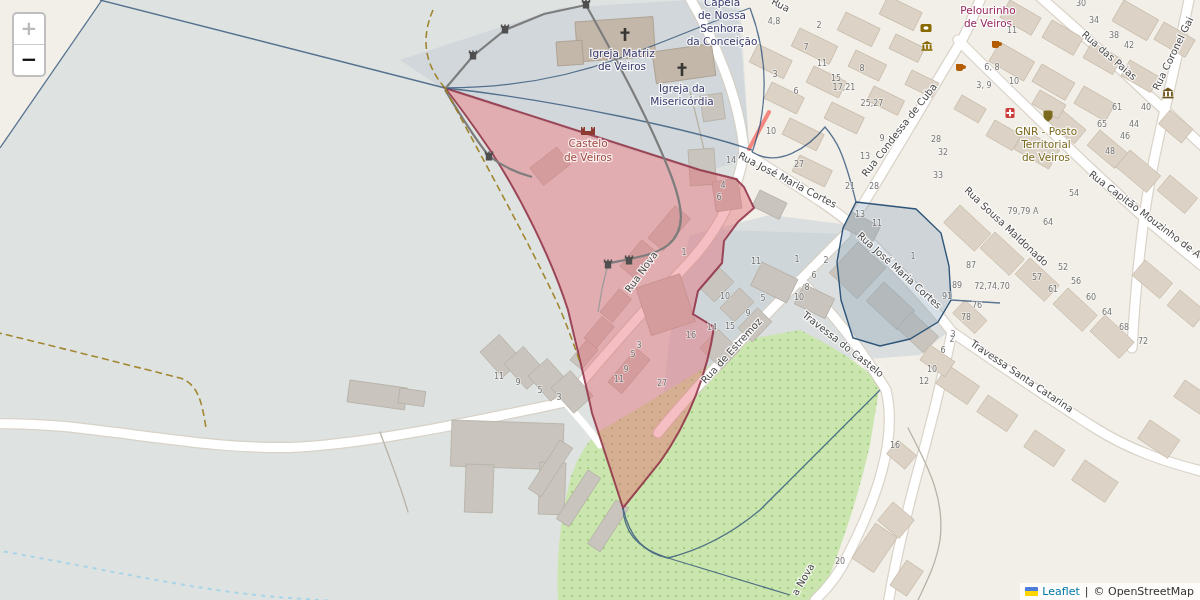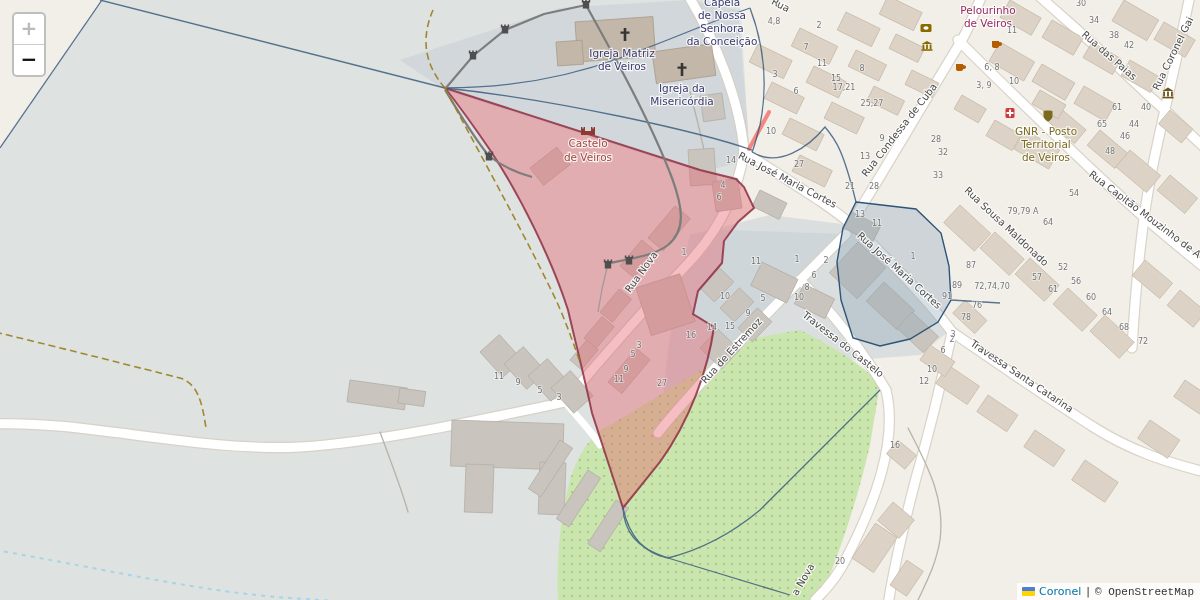--- a/index.html
+++ b/index.html
@@ -414,17 +414,17 @@
   </g>
 </svg>
 
 <div class="zoomctl">
   <a class="disabled">+</a>
   <a>−</a>
 </div>
 
 <div class="attrib">
   <span class="flag"></span>
-  <a>Coronel</a>
+  <a>Leaflet</a>
   <span class="sep">|</span>
-  <a style="color:#333;font-family:Liberation Mono, monospace;">© OpenStreetMap</a>
+  <a style="color:#333;">© OpenStreetMap</a>
 </div>
 </div>
 
 </body></html>

